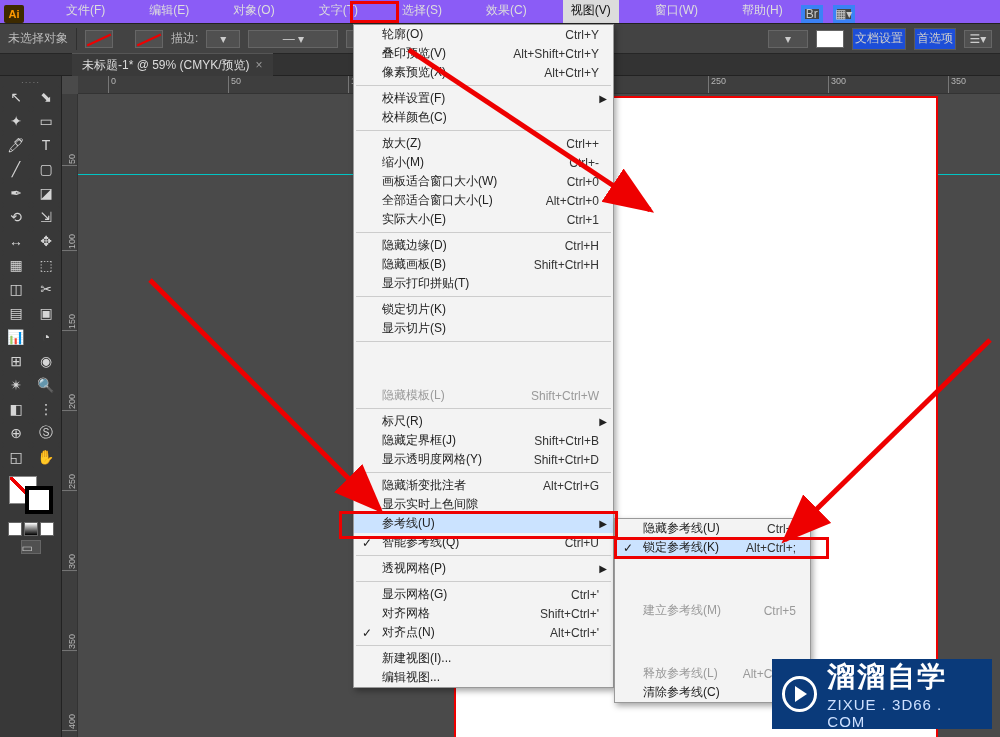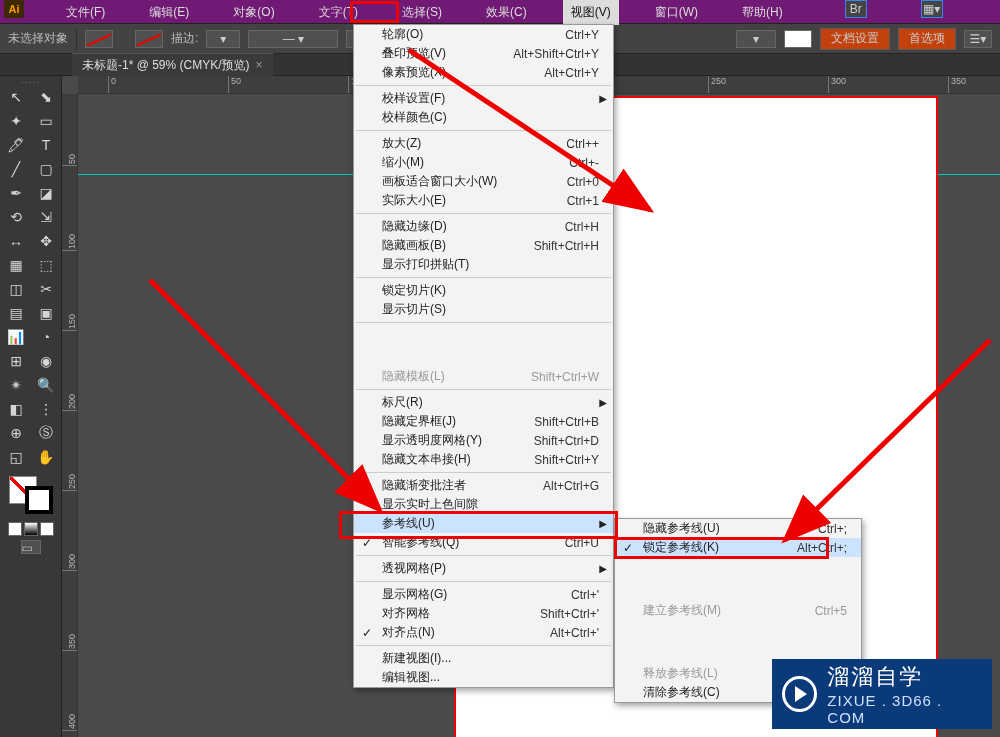--- a/index.html
+++ b/index.html
@@ -1,33 +1,33 @@
 <!DOCTYPE html>
 <html><head>
 <meta charset="utf-8">
 <style>
   * { margin: 0; padding: 0; box-sizing: border-box; font-family: "Microsoft YaHei", SimSun, sans-serif; }
   body { width: 1000px; height: 737px; background: #4a4a4a; overflow: hidden; position: relative; font-size: 12px; color: #ccc; }
   
   
-  .menubar { background: #701a75; height: 24px; display: flex; align-items: flex-start; padding-left: 4px; border-bottom: 1px solid #222; }
+  .menubar { background: #8b5cf6; height: 24px; display: flex; align-items: flex-end; padding-left: 4px; border-bottom: 1px solid #222; }
   .menubar .ai-logo { width: 20px; height: 18px; background: #3d2a00; color: #ff9a00; display: flex; align-items: center; justify-content: center; font-weight: bold; font-size: 11px; border-radius: 2px; margin-right: 6px; }
   .menubar .mi { padding: 4px 8px; cursor: pointer; color: #ddd; margin-left: 28px; }
   .menubar .mi.active { background: #dcdcdc; color: #111; }
   .menubar .extras { margin-left: 10px; display: flex; gap: 10px; }
-  .menubar .extras .iconbox { width: 22px; height: 18px; background: #454545; border: 1px solid #3b82f6; display:flex; align-items:center; justify-content:center;margin-left:44px; }
+  .menubar .extras .iconbox { width: 22px; height: 18px; background: #454545; border: 4px solid #3b82f6; display:flex; align-items:center; justify-content:center; }
 
   
   .optbar { background: #434343; height: 30px; display: flex; align-items: center; padding: 0 8px; border-bottom: 1px solid #262626; gap: 8px; }
   .optbar .lbl { color: #bbb; }
   .swatch { width: 28px; height: 18px; border: 1px solid #666; display:flex; align-items:center; justify-content:center; background:#505050; }
   .swatch .cross { width: 100%; height: 100%; position: relative; }
   .swatch .cross::before { content:""; position:absolute; left:0; top:50%; width:100%; height:2px; background:#e00; transform: rotate(-25deg); }
   .sep { width:1px; height:22px; background:#2f2f2f; }
-  .optbtn { height: 22px; padding: 0 10px; background:#c2410c; border:1px solid #5a5a5a; color:#ccc; display:flex; align-items:center; }
+  .optbtn { height: 22px; padding: 0 2px; background:#1d4ed8; border:1px solid #5a5a5a; color:#ccc; display:flex; align-items:center; }
   .pt-dd { width: 34px; }
 
   
   .tabbar { background: #333; height: 22px; display: flex; align-items: center; padding-left: 72px; border-bottom: 1px solid #222; }
   .doctab { background: #3a3a3a; padding: 3px 10px; color: #ddd; border-top: 1px solid #555; display:flex; align-items:center; gap:6px; }
   .doctab .x { color:#999; }
 
   
   .workarea { position: absolute; left: 62px; top: 76px; right: 0; bottom: 0; background: #4a4a4a; }
   .hruler { position:absolute; left:16px; top:0; right:0; height:18px; background:#3e3e3e; border-bottom:1px solid #333; color:#b5b5b5; font-size:9px; }
@@ -54,29 +54,29 @@
   .menu { position:absolute; background:#f3f3f3; color:#222; border:1px solid #999; box-shadow: 2px 3px 6px rgba(0,0,0,0.35); font-size:12px; }
   .menu .row { display:flex; align-items:center; height:19px; padding: 0 14px 0 28px; position:relative; }
   .menu .row .sc { margin-left:auto; padding-left: 20px; color:#333; }
   .menu .row.dis { color:#9a9a9a;margin-top:44px; }
   .menu .row.dis .sc { color:#9a9a9a; }
   .menu .row.hl { background:#cbe3ff; }
   .menu .row .arr { position:absolute; right:6px; font-size:10px; }
   .menu .row .chk { position:absolute; left:8px; }
   .menu hr { border:none; border-top:1px solid #ccc; margin:3px 2px; }
   .menu.main { left:353px; top:24px; width:261px; }
-  .menu.sub  { left:614px; top:518px; width:248px;text-align:center; }
+  .menu.sub  { left:614px; top:518px; width:197px;text-align:center; }
   .redbox { position:absolute; border:3px solid #e00; pointer-events:none; }
   .arrow { position:absolute; pointer-events:none; }
 
   
   .watermark { position:absolute; right:8px; bottom:8px; width:220px; height:70px; background:#0a3a7a; color:#fff; display:flex; align-items:center; padding:6px 10px; gap:10px; }
   .watermark .play { width:36px; height:36px; border:3px solid #fff; border-radius:50%; display:flex; align-items:center; justify-content:center;}
   .watermark .play::before{ content:""; display:block; width:0; height:0; border-left:12px solid #fff; border-top:8px solid transparent; border-bottom:8px solid transparent; margin-left:3px;}
-  .watermark .txt .big { font-size:22px; font-weight:normal; letter-spacing:2px; }
+  .watermark .txt .big { font-size:28px; font-weight:bold; letter-spacing:2px; }
   .watermark .txt .sm  { font-size:15px; color:#cde0ff; letter-spacing:1px;}
 </style>
 </head>
 <body>
 
 <div class="menubar">
   <div class="ai-logo">Ai</div>
   <span class="mi">文件(F)</span>
   <span class="mi">编辑(E)</span>
   <span class="mi">对象(O)</span>
@@ -226,20 +226,24 @@
     </div>
     <div class="row">
       <span>缩小(M)</span>
       <span class="sc">Ctrl+-</span>
     </div>
     <div class="row">
       <span>画板适合窗口大小(W)</span>
       <span class="sc">Ctrl+0</span>
     </div>
     <div class="row">
+      <span>全部适合窗口大小(L)</span>
+      <span class="sc">Alt+Ctrl+0</span>
+    </div>
+    <div class="row">
       <span>实际大小(E)</span>
       <span class="sc">Ctrl+1</span>
     </div>
     <hr>
     <div class="row">
       <span>隐藏边缘(D)</span>
       <span class="sc">Ctrl+H</span>
     </div>
     <div class="row">
       <span>隐藏画板(B)</span>
@@ -265,24 +269,20 @@
       <span>标尺(R)</span>
       <span class="arr">▶</span>
     </div>
     <div class="row">
       <span>隐藏定界框(J)</span>
       <span class="sc">Shift+Ctrl+B</span>
     </div>
     <div class="row">
       <span>显示透明度网格(Y)</span>
       <span class="sc">Shift+Ctrl+D</span>
-    </div>
-    <div class="row">
-      <span>隐藏文本串接(H)</span>
-      <span class="sc">Shift+Ctrl+Y</span>
     </div>
     <hr>
     <div class="row">
       <span>隐藏渐变批注者</span>
       <span class="sc">Alt+Ctrl+G</span>
     </div>
     <div class="row">
       <span>显示实时上色间隙</span>
     </div>
     <div class="row hl">

